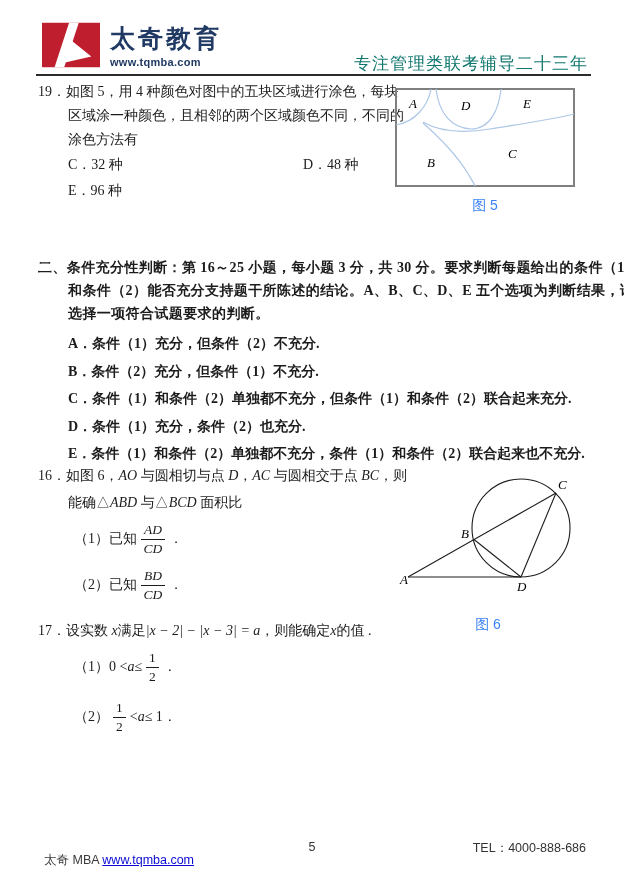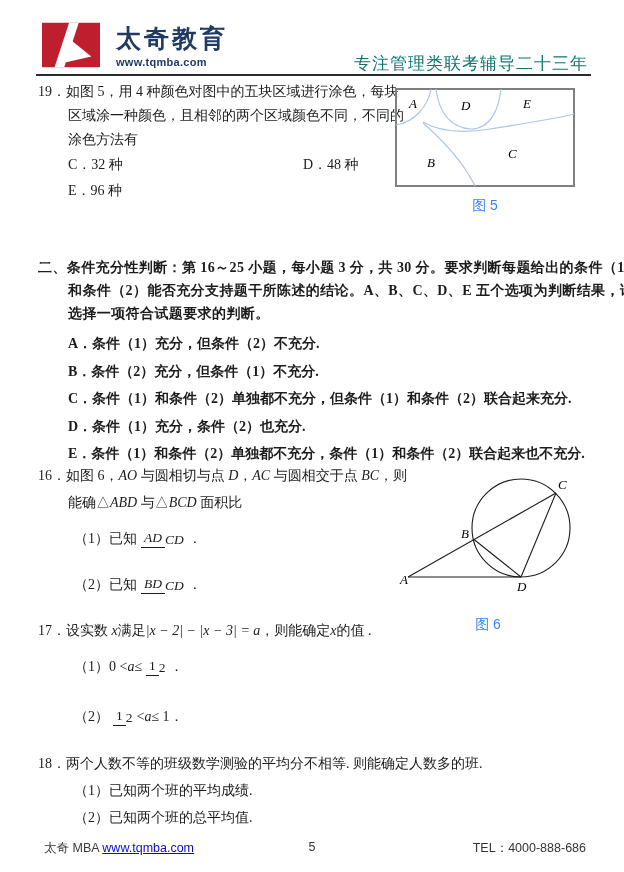--- a/index.html
+++ b/index.html
@@ -5,21 +5,21 @@
   * { margin:0; padding:0; box-sizing:border-box; }
   html,body { background:#e8e8e8; }
   .page {
     position:relative; width:624px; height:872px; margin:0 auto;
     background:#ffffff; overflow:hidden;
     font-family:"Liberation Serif", serif; color:#1c1c1c;
   }
   
   .logo-wrap { position:absolute; left:42px; top:22px; display:flex; align-items:flex-start; }
   .logo-icon { width:58px; height:46px; display:block; }
-  .brand-col { margin-left:16px; padding-top:2px; }
+  .brand-col { margin-left:10px; padding-top:2px; }
   .brand-name {
     font-family:"Liberation Sans", sans-serif; font-weight:bold;
     font-size:25px; letter-spacing:3px; color:#203a64; line-height:28px;
   }
   .brand-url {
     font-family:"Liberation Sans", sans-serif; font-weight:bold;
     font-size:11px; color:#203a64; margin-top:4px; letter-spacing:0.3px;
   }
   .tagline {
     position:absolute; right:36px; top:52px;
@@ -43,35 +43,35 @@
     font-family:"Liberation Sans", sans-serif; font-size:14px; color:#3b82f6;
   }
   
   .sec2 { position:absolute; left:38px; top:256px; width:566px; font-size:14px; }
   .sec2 .heading { font-weight:bold; line-height:23px; letter-spacing:0.4px; }
   .sec2 .opts { margin-top:5px; line-height:27.5px;font-weight:bold; }
   .sec2 .opts .tline { padding-left:30px; }
   
   .q16 { position:absolute; left:38px; top:462px; width:370px; font-size:14px; line-height:27px; }
   .condrow { display:flex; align-items:center; height:46px; padding-left:36px; white-space:nowrap; line-height:normal; }
-  .frac { display:inline-flex; flex-direction:row; align-items:center; margin:0 4px; line-height:1.15; font-size:13.5px; }
+  .frac { display:inline-flex; flex-direction:column; align-items:center; margin:0 4px; line-height:1.15; font-size:13.5px; }
   .frac .num { border-bottom:1px solid #1c1c1c; padding:0 3px 1px; }
   .frac .den { padding-top:1px; }
   
   .fig6 { position:absolute; left:398px; top:474px; width:180px; }
   .fig6 .fig-caption { margin-top:18px; }
   
   .q17 { position:absolute; left:38px; top:617px; width:560px; font-size:14px; line-height:27px; }
   .q17 .condrow:first-of-type { margin-top:6px; }
   .q17 .condrow + .condrow { margin-top:4px; }
   
   .q18 { position:absolute; left:38px; top:750px; width:560px; font-size:14px; line-height:27px; }
   
   .footer { position:absolute; left:0; right:0; top:840px; height:20px; font-size:12.5px; }
-  .footer-left { position:absolute; left:44px; top:0; font-family:"Liberation Sans", sans-serif; color:#3a3a3a; }
+  .footer-left { position:absolute; left:44px; top:12px; font-family:"Liberation Sans", sans-serif; color:#3a3a3a; }
   .footer-link { color:#0b0bd1; text-decoration:underline; cursor:pointer; }
   .footer-page { position:absolute; left:0; right:0; top:0; text-align:center; font-family:"Liberation Sans", sans-serif; color:#333; }
   .footer-tel { position:absolute; right:38px; top:0; font-family:"Liberation Sans", sans-serif; color:#333; }
   
   .figlabel { font-family:"Liberation Serif", serif; font-style:italic; }
 </style>
 </head>
 <body>
 
 <div class="page">
@@ -193,25 +193,20 @@
           <span class="num">1</span>
           <span class="den">2</span>
         </span>
       <span> &lt; </span>
         <span class="it">a</span>
         <span> ≤ 1</span>
         <span>．</span>
     </div>
   </div>
 
-  <div class="q18">
-    <div class="tline"><span>18．</span><span>两个人数不等的班级数学测验的平均分不相等. 则能确定人数多的班.</span></div>
-    <div class="tline" style="padding-left:36px;">（1）已知两个班的平均成绩.</div>
-    <div class="tline" style="padding-left:36px;">（2）已知两个班的总平均值.</div>
-  </div>
 
   <div class="footer">
     <div class="footer-left"><span>太奇 MBA </span><span class="footer-link">www.tqmba.com</span></div>
     <div class="footer-page">5</div>
     <div class="footer-tel">TEL：4000-888-686</div>
   </div>
 
 </div>
 
 </body></html>

